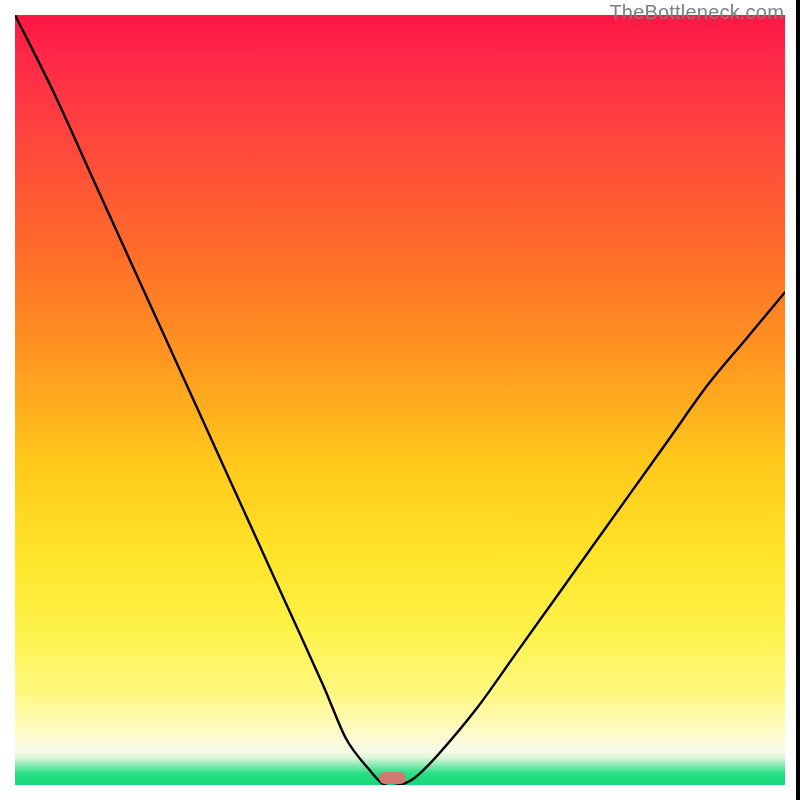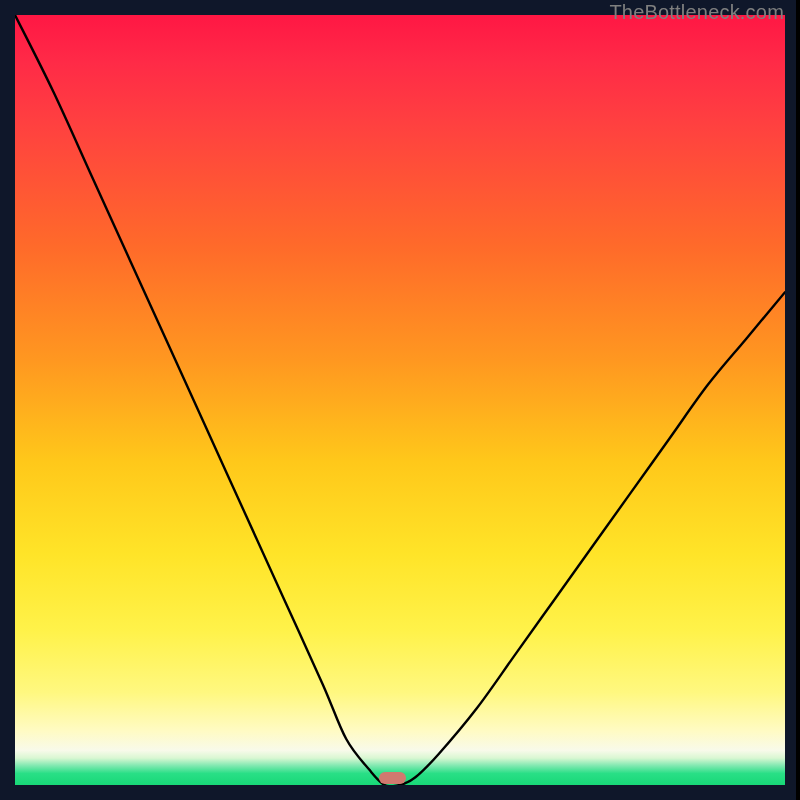--- a/index.html
+++ b/index.html
@@ -8,21 +8,21 @@
     width: 800px;
     height: 800px;
     background: #000;
     font-family: Arial, Helvetica, sans-serif;
     overflow: hidden;
   }
   .frame {
     position: relative;
     width: 796px;
     height: 800px;
-    background: #0f172a;
+    background: #ffffff;
   }
   .plot-area {
     position: absolute;
     left: 15px;
     top: 15px;
     width: 770px;
     height: 770px;
     
     background: linear-gradient(
       to bottom,

